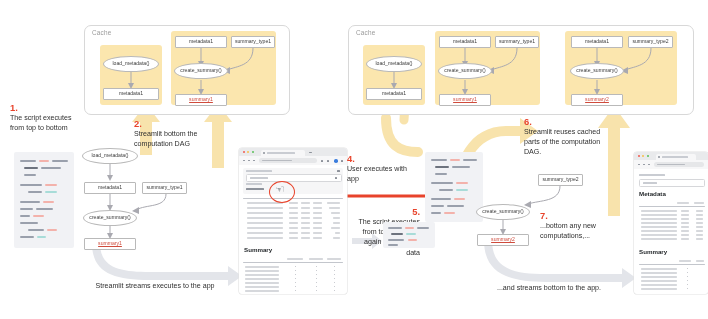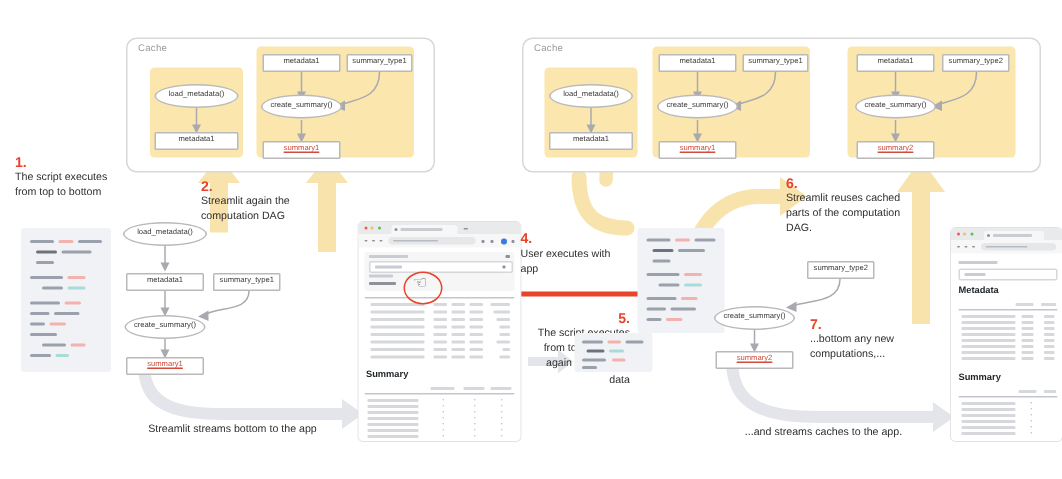--- a/index.html
+++ b/index.html
@@ -209,21 +209,21 @@
     <div class="cline c-p" style="left:19px;top:63px;width:11px;"></div>
     <div class="cline c-g" style="left:6px;top:70px;width:18px;"></div>
     <div class="cline c-g" style="left:14px;top:77px;width:16px;"></div>
     <div class="cline c-p" style="left:33px;top:77px;width:10px;"></div>
     <div class="cline c-g" style="left:6px;top:84px;width:14px;"></div>
     <div class="cline c-t" style="left:23px;top:84px;width:9px;"></div>
   </div>
 
   <div class="cap" style="left:134px;top:118px;width:78px;">
     <span class="num">2.</span>
-    <span>Streamlit again the computation DAG</span>
+    <span>Streamlit bottom the computation DAG</span>
   </div>
 
   <div class="abs" style="left:70px;top:140px;width:118px;height:112px;">
     <svg class="layer" style="width:118px;height:112px;">
       <line x1="40" y1="24" x2="40" y2="36" stroke="#a9a9b0" stroke-width="1"></line>
       <path d="M37,35 L43,35 L40,41 Z" fill="#a9a9b0"></path>
       <line x1="40" y1="54" x2="40" y2="66" stroke="#a9a9b0" stroke-width="1"></line>
       <path d="M37,65 L43,65 L40,71 Z" fill="#a9a9b0"></path>
       <path d="M96,54 C96,68 76,64 66,70" stroke="#a9a9b0" stroke-width="1" fill="none"></path>
       <path d="M69,67 L62,71 L69,74 Z" fill="#a9a9b0"></path>
@@ -232,21 +232,21 @@
     </svg>
     <div class="node ell" style="left:12px;top:8px;width:56px;height:16px;">load_metadata()</div>
     <div class="node rect" style="left:14px;top:42px;width:52px;height:12px;">metadata1</div>
     <div class="node rect" style="left:72px;top:42px;width:45px;height:12px;">summary_type1</div>
     <div class="node ell" style="left:13px;top:70px;width:54px;height:16px;">create_summary()</div>
     <div class="node rect red" style="left:14px;top:98px;width:52px;height:12px;">summary1</div>
   </div>
 
   <div class="cap center" style="left:60px;top:270px;width:190px;">
     <span class="num" style="text-align:right;display:block;padding-right:2px;">3.</span>
-    <span>Streamlit streams bottom to the app</span>
+    <span>Streamlit streams executes to the app</span>
   </div>
 
   <div class="browser" style="left:239px;top:148px;width:108px;height:146px;">
     <div class="bbar" style="height:8px;"></div>
     <div class="dot d1" style="left:3.5px;"></div>
     <div class="dot d2" style="left:8px;"></div>
     <div class="dot d3" style="left:12.5px;"></div>
     <div class="tab" style="left:22px;top:1.6px;width:44px;height:6.4px;">
       <div class="mini dk" style="left:2px;top:2.4px;width:2px;height:2px;border-radius:50%;"></div>
       <div class="mini" style="left:6px;top:2.6px;width:28px;height:1.6px;"></div>
@@ -417,21 +417,21 @@
     <div class="node rect red" style="left:7px;top:66px;width:52px;height:12px;">summary2</div>
   </div>
 
   <div class="cap" style="left:540px;top:210px;width:86px;">
     <span class="num">7.</span>
     <span>...bottom any new computations,...</span>
   </div>
 
   <div class="cap center" style="left:452px;top:272px;width:194px;">
     <span class="num" style="text-align:right;display:block;padding-right:2px;">8.</span>
-    <span>...and streams caches to the app.</span>
+    <span>...and streams bottom to the app.</span>
   </div>
 
   <div class="browser" style="left:634px;top:152px;width:74px;height:142px;">
     <div class="bbar" style="height:8px;"></div>
     <div class="dot d1" style="left:3.5px;"></div>
     <div class="dot d2" style="left:8px;"></div>
     <div class="dot d3" style="left:12.5px;"></div>
     <div class="tab" style="left:22px;top:1.6px;width:40px;height:6.4px;">
       <div class="mini dk" style="left:2px;top:2.4px;width:2px;height:2px;border-radius:50%;"></div>
       <div class="mini" style="left:6px;top:2.6px;width:26px;height:1.6px;"></div>

